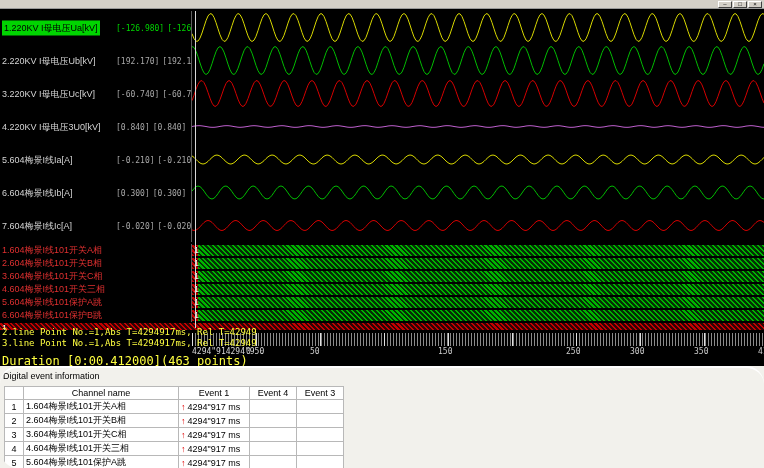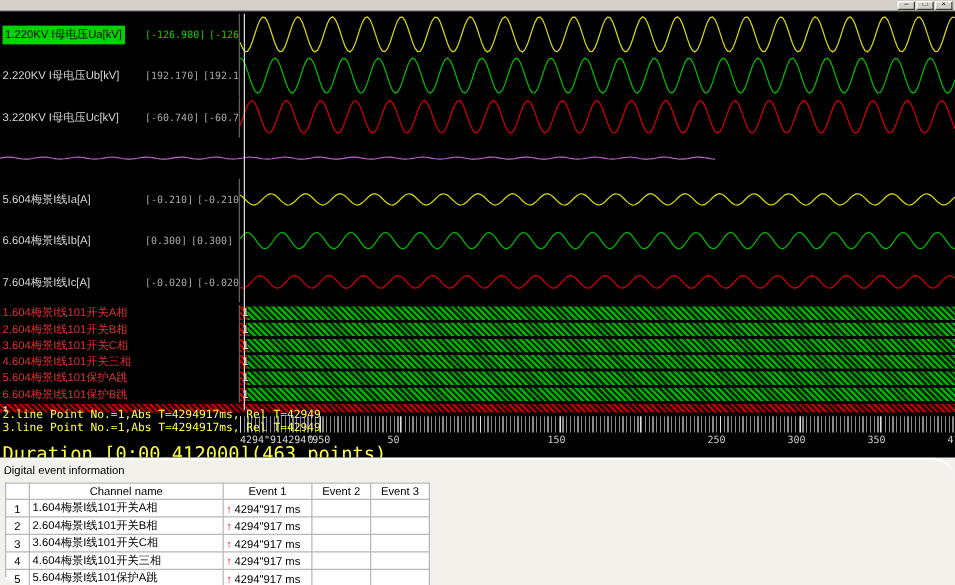--- a/index.html
+++ b/index.html
@@ -45,21 +45,21 @@
   .seg.on{flex:1;
     background:repeating-linear-gradient(45deg,#00b400 0,#00b400 1.5px,#053005 1.5px,#053005 3.5px);}
   .red-row .seg.on{
     background:repeating-linear-gradient(45deg,#c40000 0,#c40000 1.5px,#2e0505 1.5px,#2e0505 3.5px);}
   .dval{position:absolute;left:2px;top:0;font-size:9px;line-height:11px;color:#eaffea;z-index:2;}
 
   .statusline{position:absolute;left:2px;font-family:"DejaVu Sans Mono",monospace;font-size:9px;
               color:#ffff40;white-space:nowrap;z-index:6;}
   #sline2{top:318px;} #sline3{top:329px;}
   .duration{position:absolute;left:2px;top:345px;font-family:"DejaVu Sans Mono",monospace;
-            font-size:15px;color:#ffff40;white-space:nowrap;z-index:6;}
+            font-size:12px;color:#ffff40;white-space:nowrap;z-index:6;}
 
   .ruler{position:absolute;left:192px;top:324px;width:572px;height:13px;
     background-image:
       repeating-linear-gradient(90deg,#e0e0e0 0,#e0e0e0 1px,transparent 1px,transparent 64px),
       repeating-linear-gradient(90deg,#8a8a8a 0,#8a8a8a 1px,transparent 1px,transparent 3px);}
   .axisrow{position:absolute;left:192px;top:338px;width:572px;height:11px;overflow:hidden;}
   .ruler-num{position:absolute;top:0;font-size:8px;font-family:"DejaVu Sans Mono",monospace;color:#cccccc;}
   .cursor-times{position:absolute;left:0;top:0;font-size:8px;font-family:"DejaVu Sans Mono",monospace;
                 color:#d8d8d8;white-space:nowrap;}
 
@@ -123,20 +123,24 @@
         <span class="avals"><span>[-60.740]</span><span>[-60.740]</span></span>
       </div>
       <div class="awave">
           <svg width="572" height="33">
             <path d="M0 23.7 L2 18.2 L4 12.3 L6 7.3 L8 4.2 L10 3.6 L12 5.6 L14 9.8 L16 15.4 L18 21.2 L20 26.1 L22 29.0 L24 29.3 L26 27.1 L28 22.6 L30 17.0 L32 11.2 L34 6.5 L36 3.9 L38 3.8 L40 6.3 L42 10.9 L44 16.6 L46 22.3 L48 26.8 L50 29.3 L52 29.1 L54 26.3 L56 21.6 L58 15.8 L60 10.2 L62 5.8 L64 3.6 L66 4.1 L68 7.1 L70 12.0 L72 17.8 L74 23.4 L76 27.5 L78 29.4 L80 28.7 L82 25.5 L84 20.5 L86 14.6 L88 9.2 L90 5.2 L92 3.5 L94 4.5 L96 7.9 L98 13.1 L100 19.0 L102 24.3 L104 28.1 L106 29.5 L108 28.3 L110 24.6 L112 19.3 L114 13.5 L116 8.2 L118 4.7 L120 3.5 L122 5.0 L124 8.9 L126 14.3 L128 20.1 L130 25.2 L132 28.6 L134 29.5 L136 27.7 L138 23.7 L140 18.2 L142 12.3 L144 7.3 L146 4.2 L148 3.6 L150 5.6 L152 9.8 L154 15.4 L156 21.2 L158 26.1 L160 29.0 L162 29.3 L164 27.1 L166 22.6 L168 17.0 L170 11.2 L172 6.5 L174 3.9 L176 3.8 L178 6.3 L180 10.9 L182 16.6 L184 22.3 L186 26.8 L188 29.3 L190 29.1 L192 26.3 L194 21.6 L196 15.8 L198 10.2 L200 5.8 L202 3.6 L204 4.1 L206 7.1 L208 12.0 L210 17.8 L212 23.4 L214 27.5 L216 29.4 L218 28.7 L220 25.5 L222 20.5 L224 14.6 L226 9.2 L228 5.2 L230 3.5 L232 4.5 L234 7.9 L236 13.1 L238 19.0 L240 24.3 L242 28.1 L244 29.5 L246 28.3 L248 24.6 L250 19.3 L252 13.5 L254 8.2 L256 4.7 L258 3.5 L260 5.0 L262 8.9 L264 14.3 L266 20.1 L268 25.2 L270 28.6 L272 29.5 L274 27.7 L276 23.7 L278 18.2 L280 12.3 L282 7.3 L284 4.2 L286 3.6 L288 5.6 L290 9.8 L292 15.4 L294 21.2 L296 26.1 L298 29.0 L300 29.3 L302 27.1 L304 22.6 L306 17.0 L308 11.2 L310 6.5 L312 3.9 L314 3.8 L316 6.3 L318 10.9 L320 16.6 L322 22.3 L324 26.8 L326 29.3 L328 29.1 L330 26.3 L332 21.6 L334 15.8 L336 10.2 L338 5.8 L340 3.6 L342 4.1 L344 7.1 L346 12.0 L348 17.8 L350 23.4 L352 27.5 L354 29.4 L356 28.7 L358 25.5 L360 20.5 L362 14.6 L364 9.2 L366 5.2 L368 3.5 L370 4.5 L372 7.9 L374 13.1 L376 19.0 L378 24.3 L380 28.1 L382 29.5 L384 28.3 L386 24.6 L388 19.3 L390 13.5 L392 8.2 L394 4.7 L396 3.5 L398 5.0 L400 8.9 L402 14.3 L404 20.1 L406 25.2 L408 28.6 L410 29.5 L412 27.7 L414 23.7 L416 18.2 L418 12.3 L420 7.3 L422 4.2 L424 3.6 L426 5.6 L428 9.8 L430 15.4 L432 21.2 L434 26.1 L436 29.0 L438 29.3 L440 27.1 L442 22.6 L444 17.0 L446 11.2 L448 6.5 L450 3.9 L452 3.8 L454 6.3 L456 10.9 L458 16.6 L460 22.3 L462 26.8 L464 29.3 L466 29.1 L468 26.3 L470 21.6 L472 15.8 L474 10.2 L476 5.8 L478 3.6 L480 4.1 L482 7.1 L484 12.0 L486 17.8 L488 23.4 L490 27.5 L492 29.4 L494 28.7 L496 25.5 L498 20.5 L500 14.6 L502 9.2 L504 5.2 L506 3.5 L508 4.5 L510 7.9 L512 13.1 L514 19.0 L516 24.3 L518 28.1 L520 29.5 L522 28.3 L524 24.6 L526 19.3 L528 13.5 L530 8.2 L532 4.7 L534 3.5 L536 5.0 L538 8.9 L540 14.3 L542 20.1 L544 25.2 L546 28.6 L548 29.5 L550 27.7 L552 23.7 L554 18.2 L556 12.3 L558 7.3 L560 4.2 L562 3.6 L564 5.6 L566 9.8 L568 15.4 L570 21.2 L572 26.1" stroke="#d40000" fill="none"></path>
           </svg>
         </div>
     </div>
 
     <div class="arow">
+      <div class="acell">
+        <span class="albl">4.220KV I母电压3U0[kV]</span>
+        <span class="avals"><span>[0.840]</span><span>[0.840]</span></span>
+      </div>
       <div class="awave">
           <svg width="572" height="33">
             <path d="M0 16.5 L2 16.1 L4 15.9 L6 15.7 L8 15.7 L10 15.9 L12 16.2 L14 16.5 L16 16.9 L18 17.2 L20 17.3 L22 17.3 L24 17.1 L26 16.8 L28 16.4 L30 16.1 L32 15.8 L34 15.7 L36 15.7 L38 15.9 L40 16.2 L42 16.6 L44 16.9 L46 17.2 L48 17.3 L50 17.2 L52 17.0 L54 16.7 L56 16.4 L58 16.0 L60 15.8 L62 15.7 L64 15.8 L66 16.0 L68 16.3 L70 16.7 L72 17.0 L74 17.2 L76 17.3 L78 17.2 L80 17.0 L82 16.6 L84 16.3 L86 16.0 L88 15.8 L90 15.7 L92 15.8 L94 16.1 L96 16.4 L98 16.8 L100 17.1 L102 17.3 L104 17.3 L106 17.2 L108 16.9 L110 16.6 L112 16.2 L114 15.9 L116 15.7 L118 15.7 L120 15.8 L122 16.1 L124 16.5 L126 16.8 L128 17.1 L130 17.3 L132 17.3 L134 17.1 L136 16.9 L138 16.5 L140 16.1 L142 15.9 L144 15.7 L146 15.7 L148 15.9 L150 16.2 L152 16.5 L154 16.9 L156 17.2 L158 17.3 L160 17.3 L162 17.1 L164 16.8 L166 16.4 L168 16.1 L170 15.8 L172 15.7 L174 15.7 L176 15.9 L178 16.2 L180 16.6 L182 16.9 L184 17.2 L186 17.3 L188 17.2 L190 17.0 L192 16.7 L194 16.4 L196 16.0 L198 15.8 L200 15.7 L202 15.8 L204 16.0 L206 16.3 L208 16.7 L210 17.0 L212 17.2 L214 17.3 L216 17.2 L218 17.0 L220 16.6 L222 16.3 L224 16.0 L226 15.8 L228 15.7 L230 15.8 L232 16.1 L234 16.4 L236 16.8 L238 17.1 L240 17.3 L242 17.3 L244 17.2 L246 16.9 L248 16.6 L250 16.2 L252 15.9 L254 15.7 L256 15.7 L258 15.8 L260 16.1 L262 16.5 L264 16.8 L266 17.1 L268 17.3 L270 17.3 L272 17.1 L274 16.9 L276 16.5 L278 16.1 L280 15.9 L282 15.7 L284 15.7 L286 15.9 L288 16.2 L290 16.5 L292 16.9 L294 17.2 L296 17.3 L298 17.3 L300 17.1 L302 16.8 L304 16.4 L306 16.1 L308 15.8 L310 15.7 L312 15.7 L314 15.9 L316 16.2 L318 16.6 L320 16.9 L322 17.2 L324 17.3 L326 17.2 L328 17.0 L330 16.7 L332 16.4 L334 16.0 L336 15.8 L338 15.7 L340 15.8 L342 16.0 L344 16.3 L346 16.7 L348 17.0 L350 17.2 L352 17.3 L354 17.2 L356 17.0 L358 16.6 L360 16.3 L362 16.0 L364 15.8 L366 15.7 L368 15.8 L370 16.1 L372 16.4 L374 16.8 L376 17.1 L378 17.3 L380 17.3 L382 17.2 L384 16.9 L386 16.6 L388 16.2 L390 15.9 L392 15.7 L394 15.7 L396 15.8 L398 16.1 L400 16.5 L402 16.8 L404 17.1 L406 17.3 L408 17.3 L410 17.1 L412 16.9 L414 16.5 L416 16.1 L418 15.9 L420 15.7 L422 15.7 L424 15.9 L426 16.2 L428 16.5 L430 16.9 L432 17.2 L434 17.3 L436 17.3 L438 17.1 L440 16.8 L442 16.4 L444 16.1 L446 15.8 L448 15.7 L450 15.7 L452 15.9 L454 16.2 L456 16.6 L458 16.9 L460 17.2 L462 17.3 L464 17.2 L466 17.0 L468 16.7 L470 16.4 L472 16.0 L474 15.8 L476 15.7 L478 15.8 L480 16.0 L482 16.3 L484 16.7 L486 17.0 L488 17.2 L490 17.3 L492 17.2 L494 17.0 L496 16.6 L498 16.3 L500 16.0 L502 15.8 L504 15.7 L506 15.8 L508 16.1 L510 16.4 L512 16.8 L514 17.1 L516 17.3 L518 17.3 L520 17.2 L522 16.9 L524 16.6 L526 16.2 L528 15.9 L530 15.7 L532 15.7 L534 15.8 L536 16.1 L538 16.5 L540 16.8 L542 17.1 L544 17.3 L546 17.3 L548 17.1 L550 16.9 L552 16.5 L554 16.1 L556 15.9 L558 15.7 L560 15.7 L562 15.9 L564 16.2 L566 16.5 L568 16.9 L570 17.2 L572 17.3" stroke="#c060d0" fill="none"></path>
           </svg>
         </div>
     </div>
 
     <div class="arow">
       <div class="acell">
         <span class="albl">5.604梅景I线Ia[A]</span>
@@ -255,21 +259,21 @@
 </div>
 
 <div class="bottom">
   <div class="bottom-title">Digital event information</div>
   <table class="etbl">
     <thead>
       <tr>
         <th class="cnum"></th>
         <th class="cname">Channel name</th>
         <th class="ce1">Event 1</th>
-        <th class="ce2">Event 2</th>
+        <th class="ce2">Event 4</th>
         <th class="ce3">Event 3</th>
       </tr>
     </thead>
     <tbody>
       <tr>
         <td class="cnum">1</td>
         <td class="cname">1.604梅景I线101开关A相</td>
         <td class="ce1"><span class="arrow">↑</span><span>4294"917 ms</span></td>
         <td class="ce2"></td>
         <td class="ce3"></td>

